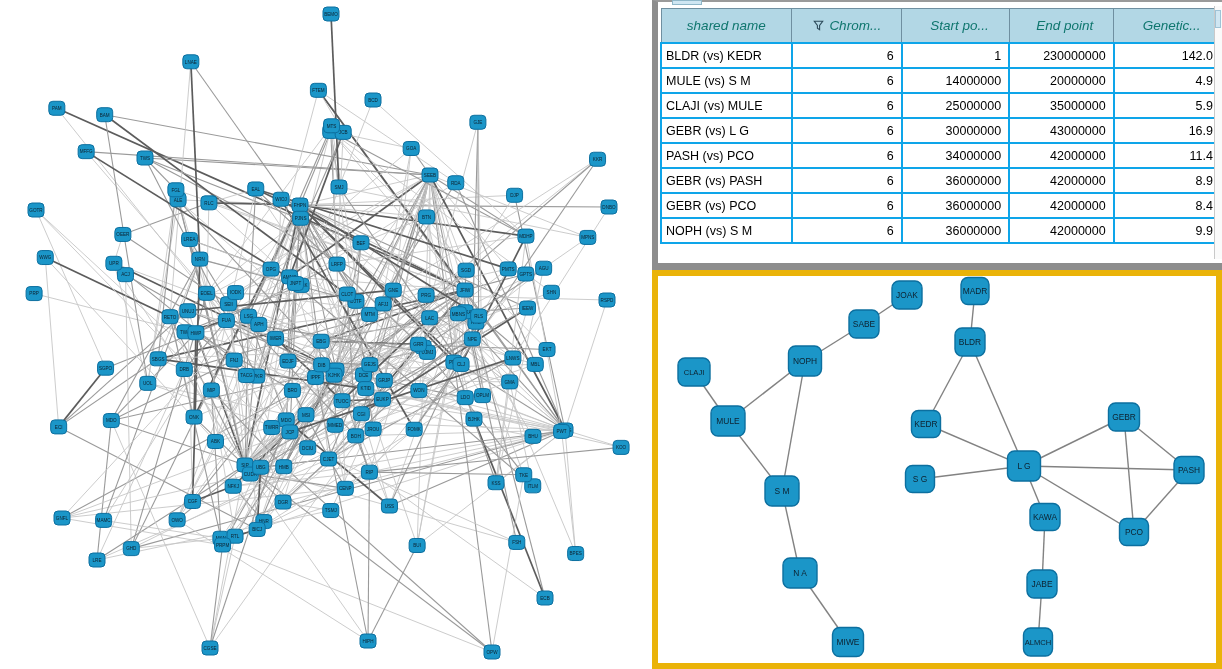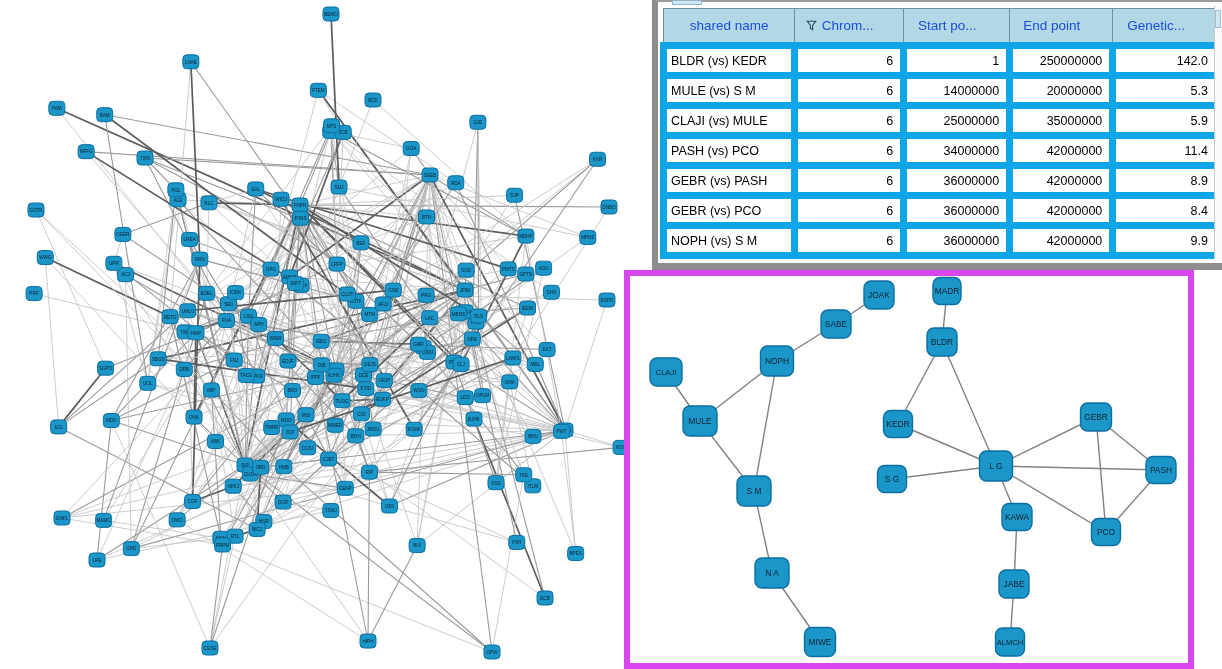--- a/index.html
+++ b/index.html
@@ -21,44 +21,44 @@
   .top-tab{
     position:absolute;left:14px;top:-2px;width:30px;height:5px;
     background:#cfe6f2;border:1px solid #8fb7c9;box-sizing:border-box;
   }
   table.attr{
     border-collapse:collapse;table-layout:fixed;
     position:absolute;left:2px;top:6px;
     font-size:12.5px;color:#000;border:1px solid #6f6f6f;
   }
   table.attr th{
-    background:#b2d7e5;height:31px;font-weight:normal;font-size:13.5px;color:#1d4ed8;
-    border:1px solid #6f8fa0;overflow:hidden;white-space:nowrap;
+    background:#b2d7e5;height:31px;font-weight:normal;font-size:13.5px;color:#0f766e;
+    border:1px solid #6f8fa0;overflow:hidden;white-space:nowrap;font-style:italic;
   }
   table.attr td{
-    height:21px;border:7px solid #0ea5e9;background:#fff;
+    height:21px;border:2px solid #0ea5e9;background:#fff;
     overflow:hidden;white-space:nowrap;
   }
   table.attr td.num{text-align:right;padding-right:7px}
   table.attr td.name{text-align:left;padding-left:4px}
-  table.attr th.right{text-align:center;padding-right:20px}
+  table.attr th.right{text-align:right;padding-right:20px}
   table.attr th.center{text-align:center}
   .funnel{display:inline-block;vertical-align:-1px;margin-right:5px}
   .tbl-scroll{
     position:absolute;right:0;top:4px;width:7px;height:253px;background:#fafafa;
     border-left:1px solid #c9c9c9;
   }
   .tbl-scroll-thumb{
     position:absolute;left:0;top:4px;width:6px;height:18px;
     background:#cfe6f2;border:1px solid #9fc3d6;box-sizing:border-box;
   }
   
   .detail-panel{
-    position:absolute;left:624px;top:270px;width:570px;height:399px;
-    box-sizing:border-box;border:6px solid #d946ef;background:#fff;
+    position:absolute;left:652px;top:270px;width:570px;height:399px;
+    box-sizing:border-box;border:6px solid #eab308;background:#fff;
   }
   .detail-panel svg{display:block}
   .node-label{pointer-events:none}
 </style>
 </head>
 <body>
 
 <div class="overview-panel">
   <svg id="overview-svg" width="652" height="669" viewBox="0 0 652 669">
       <line x1="336" y1="370" x2="235.04103710874915" y2="536.1787504667882" stroke="#9a9a9a" stroke-width="1.1"></line>
@@ -1204,36 +1204,43 @@
           <th class="right" style="width: 104px;"><span>Start po...</span></th>
           <th class="right" style="width: 100px; margin-top: 48px;"><span>End point</span></th>
           <th class="right" style="width: 104px;"><span>Genetic...</span></th>
         </tr>
       </thead>
     <tbody>
         <tr>
           <td class="name">BLDR (vs) KEDR</td>
           <td class="num">6</td>
           <td class="num">1</td>
-          <td class="num">250000000</td>
+          <td class="num">230000000</td>
           <td class="num">142.0</td>
         </tr>
         <tr>
           <td class="name">MULE (vs) S M</td>
           <td class="num">6</td>
           <td class="num">14000000</td>
           <td class="num">20000000</td>
-          <td class="num">5.3</td>
+          <td class="num">4.9</td>
         </tr>
         <tr>
           <td class="name">CLAJI (vs) MULE</td>
           <td class="num">6</td>
           <td class="num">25000000</td>
           <td class="num">35000000</td>
           <td class="num">5.9</td>
+        </tr>
+        <tr>
+          <td class="name">GEBR (vs) L G</td>
+          <td class="num">6</td>
+          <td class="num">30000000</td>
+          <td class="num">43000000</td>
+          <td class="num">16.9</td>
         </tr>
         <tr>
           <td class="name">PASH (vs) PCO</td>
           <td class="num">6</td>
           <td class="num">34000000</td>
           <td class="num">42000000</td>
           <td class="num">11.4</td>
         </tr>
         <tr>
           <td class="name">GEBR (vs) PASH</td>

